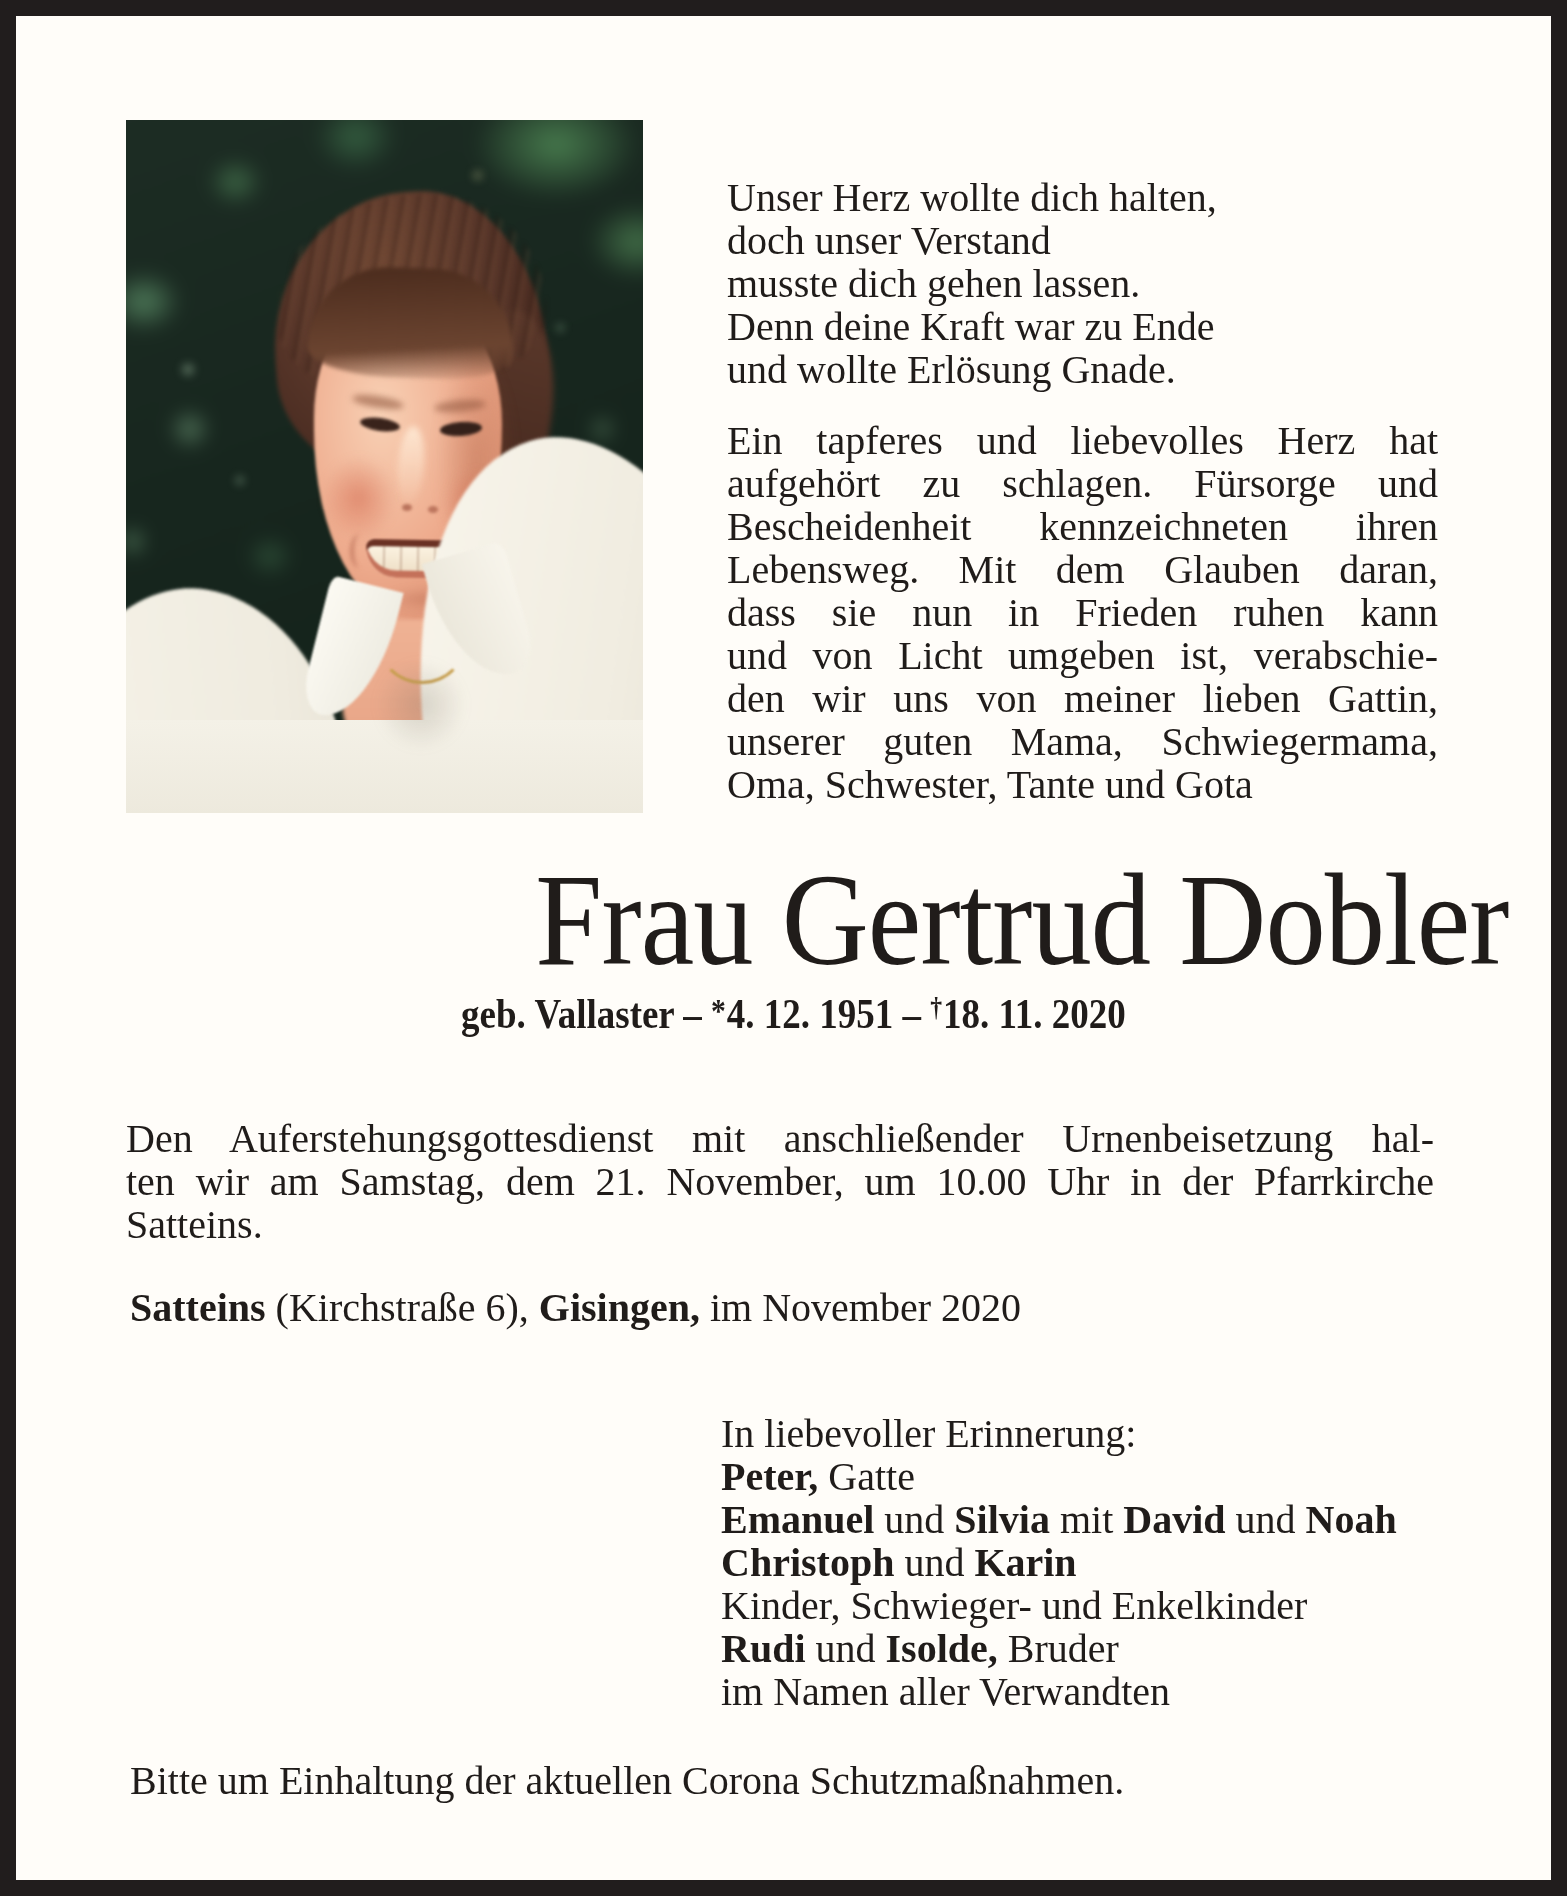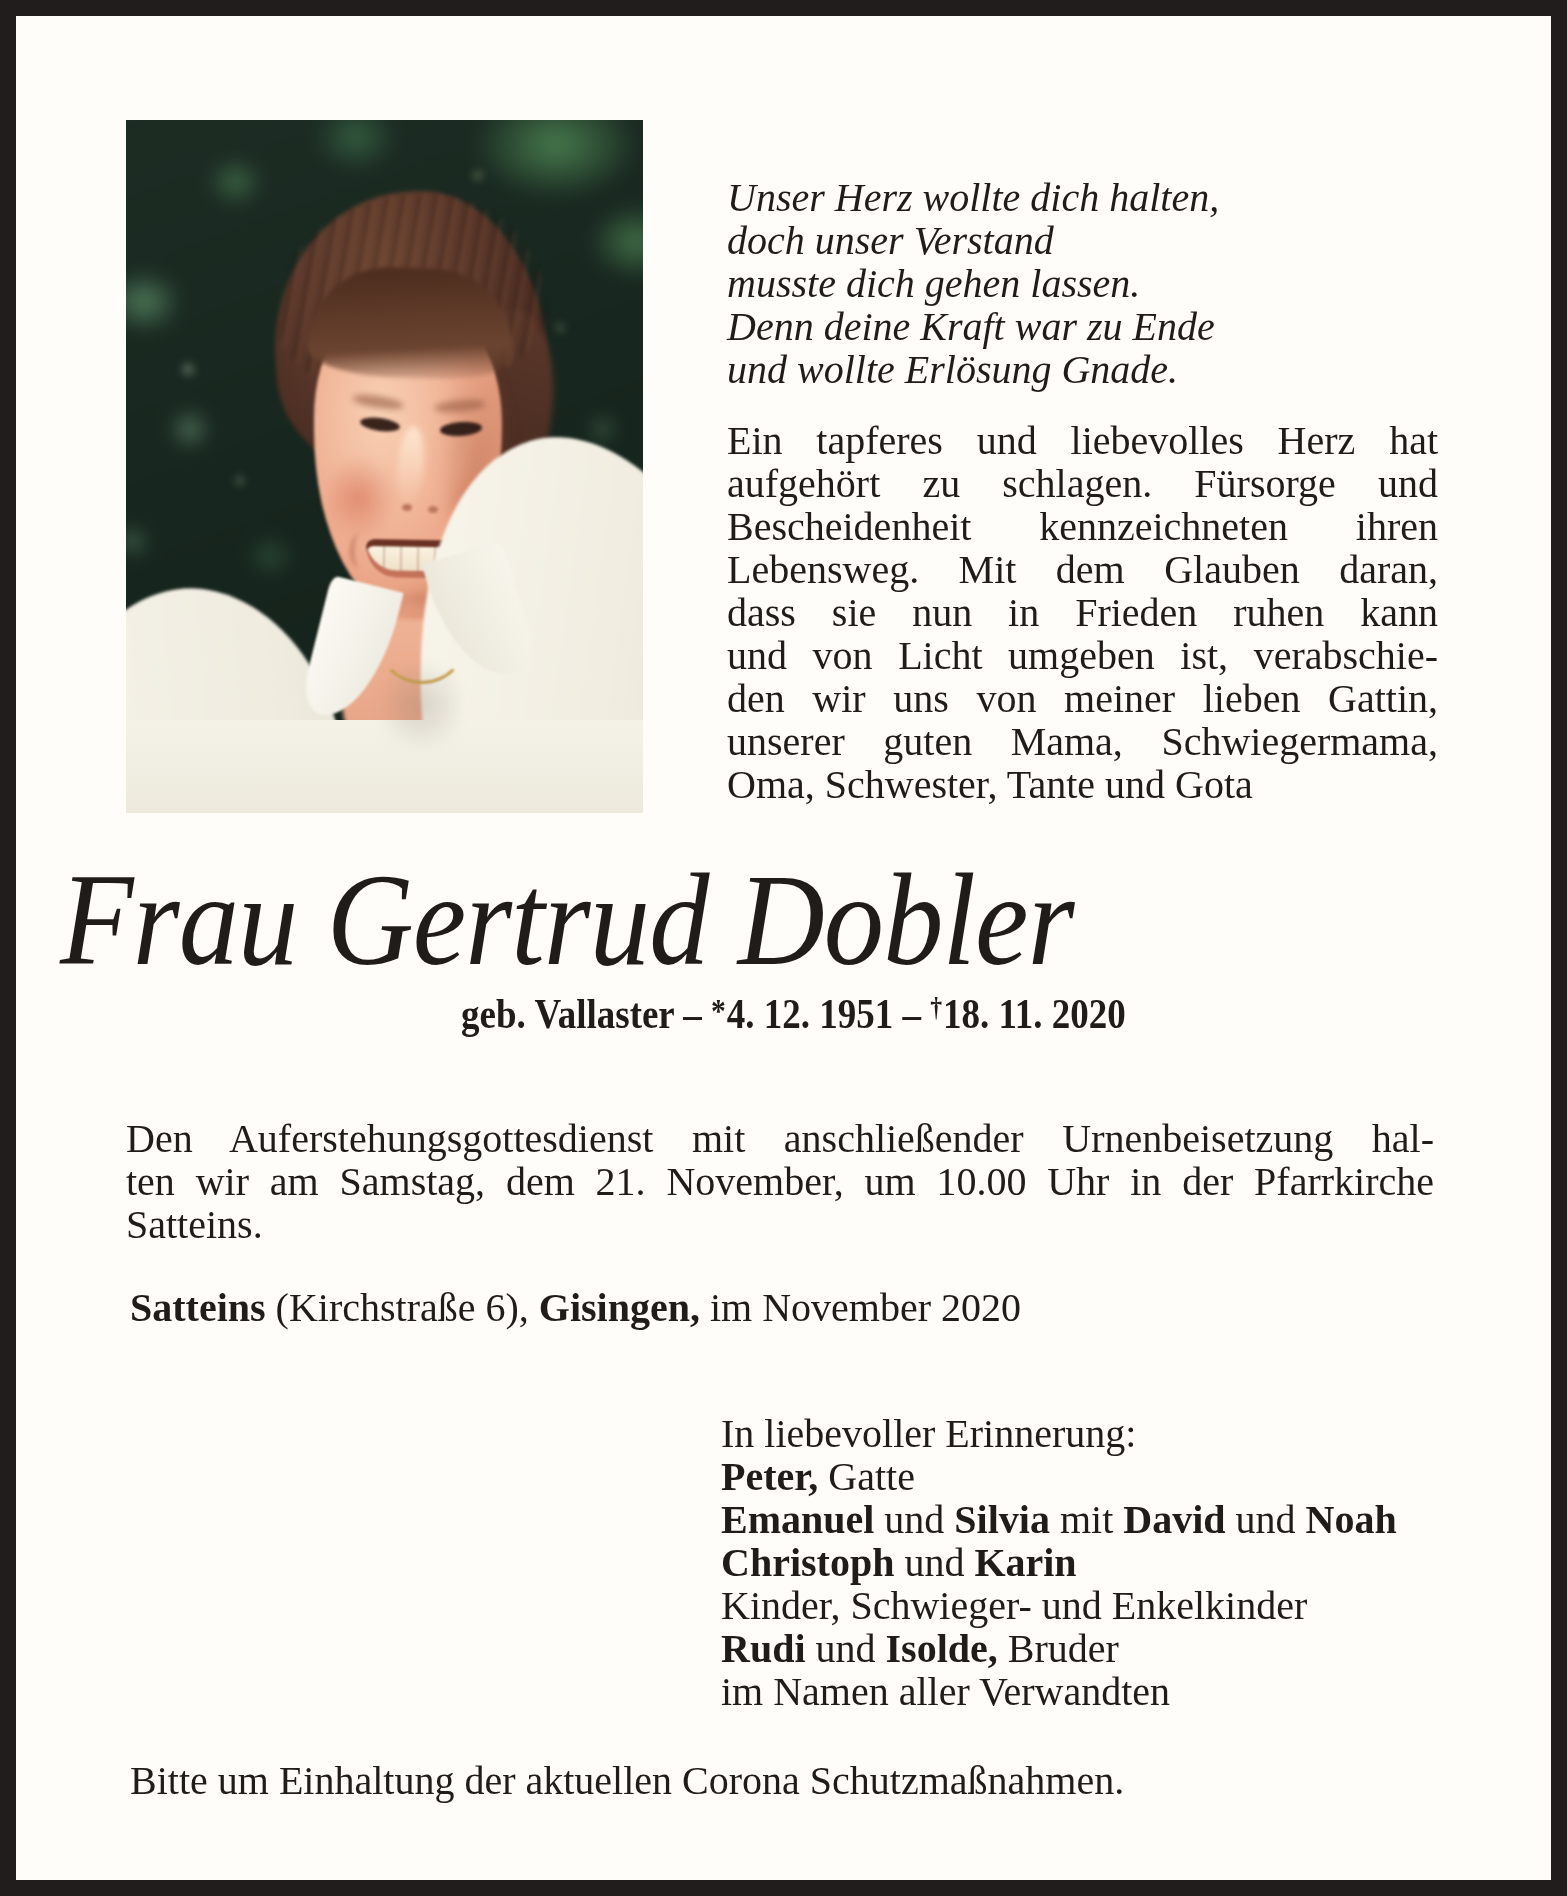--- a/index.html
+++ b/index.html
@@ -18,23 +18,23 @@
     z-index:50;
   }
   
   .tblock{position:absolute;font-size:40px;line-height:43px;white-space:nowrap;}
   .tblock.wrapfit{white-space:normal;}
   .tline{display:block;}
   .just{text-align:justify;text-align-last:justify;white-space:normal;}
   .b{font-weight:bold;}
   .star{font-size:.8em;vertical-align:.18em;margin-right:.03em;}
   .dagger{font-size:.64em;vertical-align:.45em;margin-right:.04em;}
-  .poem{left:727px;top:176px;font-style:italic;}
+  .poem{left:727px;top:176px;}
   .intro{left:727px;top:419px;width:711px;}
-  .name-row{left:16px;top:854px;width:1535px;text-align:left;line-height:1;font-style:italic;}
+  .name-row{left:16px;top:854px;width:1535px;text-align:right;line-height:1;}
   .name-inner{display:inline-block;font-size:131px;transform:scaleX(.92);transform-origin:50% 50%;letter-spacing:-1px;}
   .subtitle-row{left:26px;top:992px;width:1535px;text-align:center;line-height:1;}
   .subtitle-inner{display:inline-block;font-size:43px;font-weight:bold;transform:scaleX(.86);transform-origin:50% 50%;}
   .service{left:126px;top:1117px;width:1308px;}
   .place-date{left:130px;top:1286px;}
   .remembrance{left:721px;top:1412px;}
   .corona{left:130px;top:1759px;}
   
   .photo{
     position:absolute;left:126px;top:120px;width:517px;height:693px;

